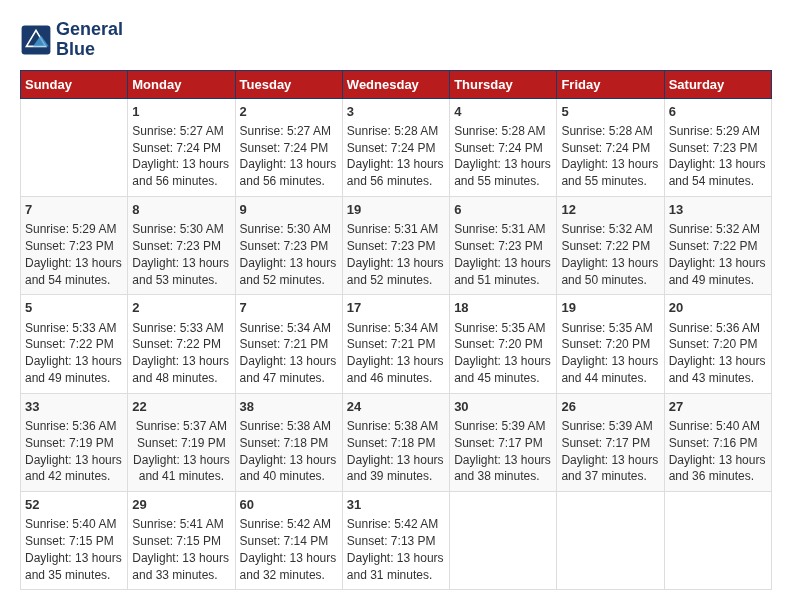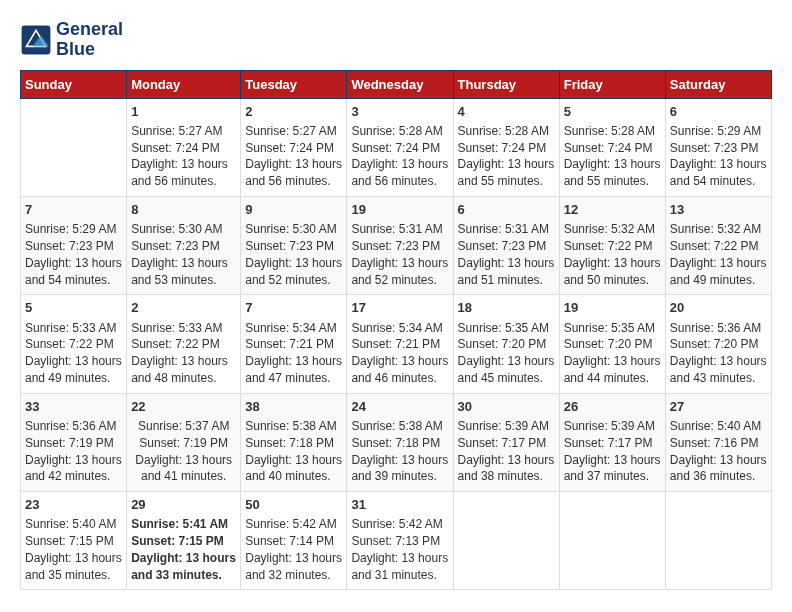--- a/index.html
+++ b/index.html
@@ -313,35 +313,35 @@
         <td>
           <div class="day-num">27</div>
           <div class="day-info" style="white-space: pre-line;">Sunrise: 5:40 AM
 Sunset: 7:16 PM
 Daylight: 13 hours
 and 36 minutes.</div>
         </td>
       </tr>
       <tr>
         <td>
-          <div class="day-num">23</div>
+          <div class="day-num">52</div>
           <div class="day-info" style="white-space: pre-line;">Sunrise: 5:40 AM
 Sunset: 7:15 PM
 Daylight: 13 hours
 and 35 minutes.</div>
         </td>
         <td>
           <div class="day-num">29</div>
-          <div class="day-info" style="white-space: pre-line; font-weight: bold;">Sunrise: 5:41 AM
+          <div class="day-info" style="white-space: pre-line;">Sunrise: 5:41 AM
 Sunset: 7:15 PM
 Daylight: 13 hours
 and 33 minutes.</div>
         </td>
         <td>
-          <div class="day-num">50</div>
+          <div class="day-num">60</div>
           <div class="day-info" style="white-space: pre-line;">Sunrise: 5:42 AM
 Sunset: 7:14 PM
 Daylight: 13 hours
 and 32 minutes.</div>
         </td>
         <td>
           <div class="day-num">31</div>
           <div class="day-info" style="white-space: pre-line;">Sunrise: 5:42 AM
 Sunset: 7:13 PM
 Daylight: 13 hours

